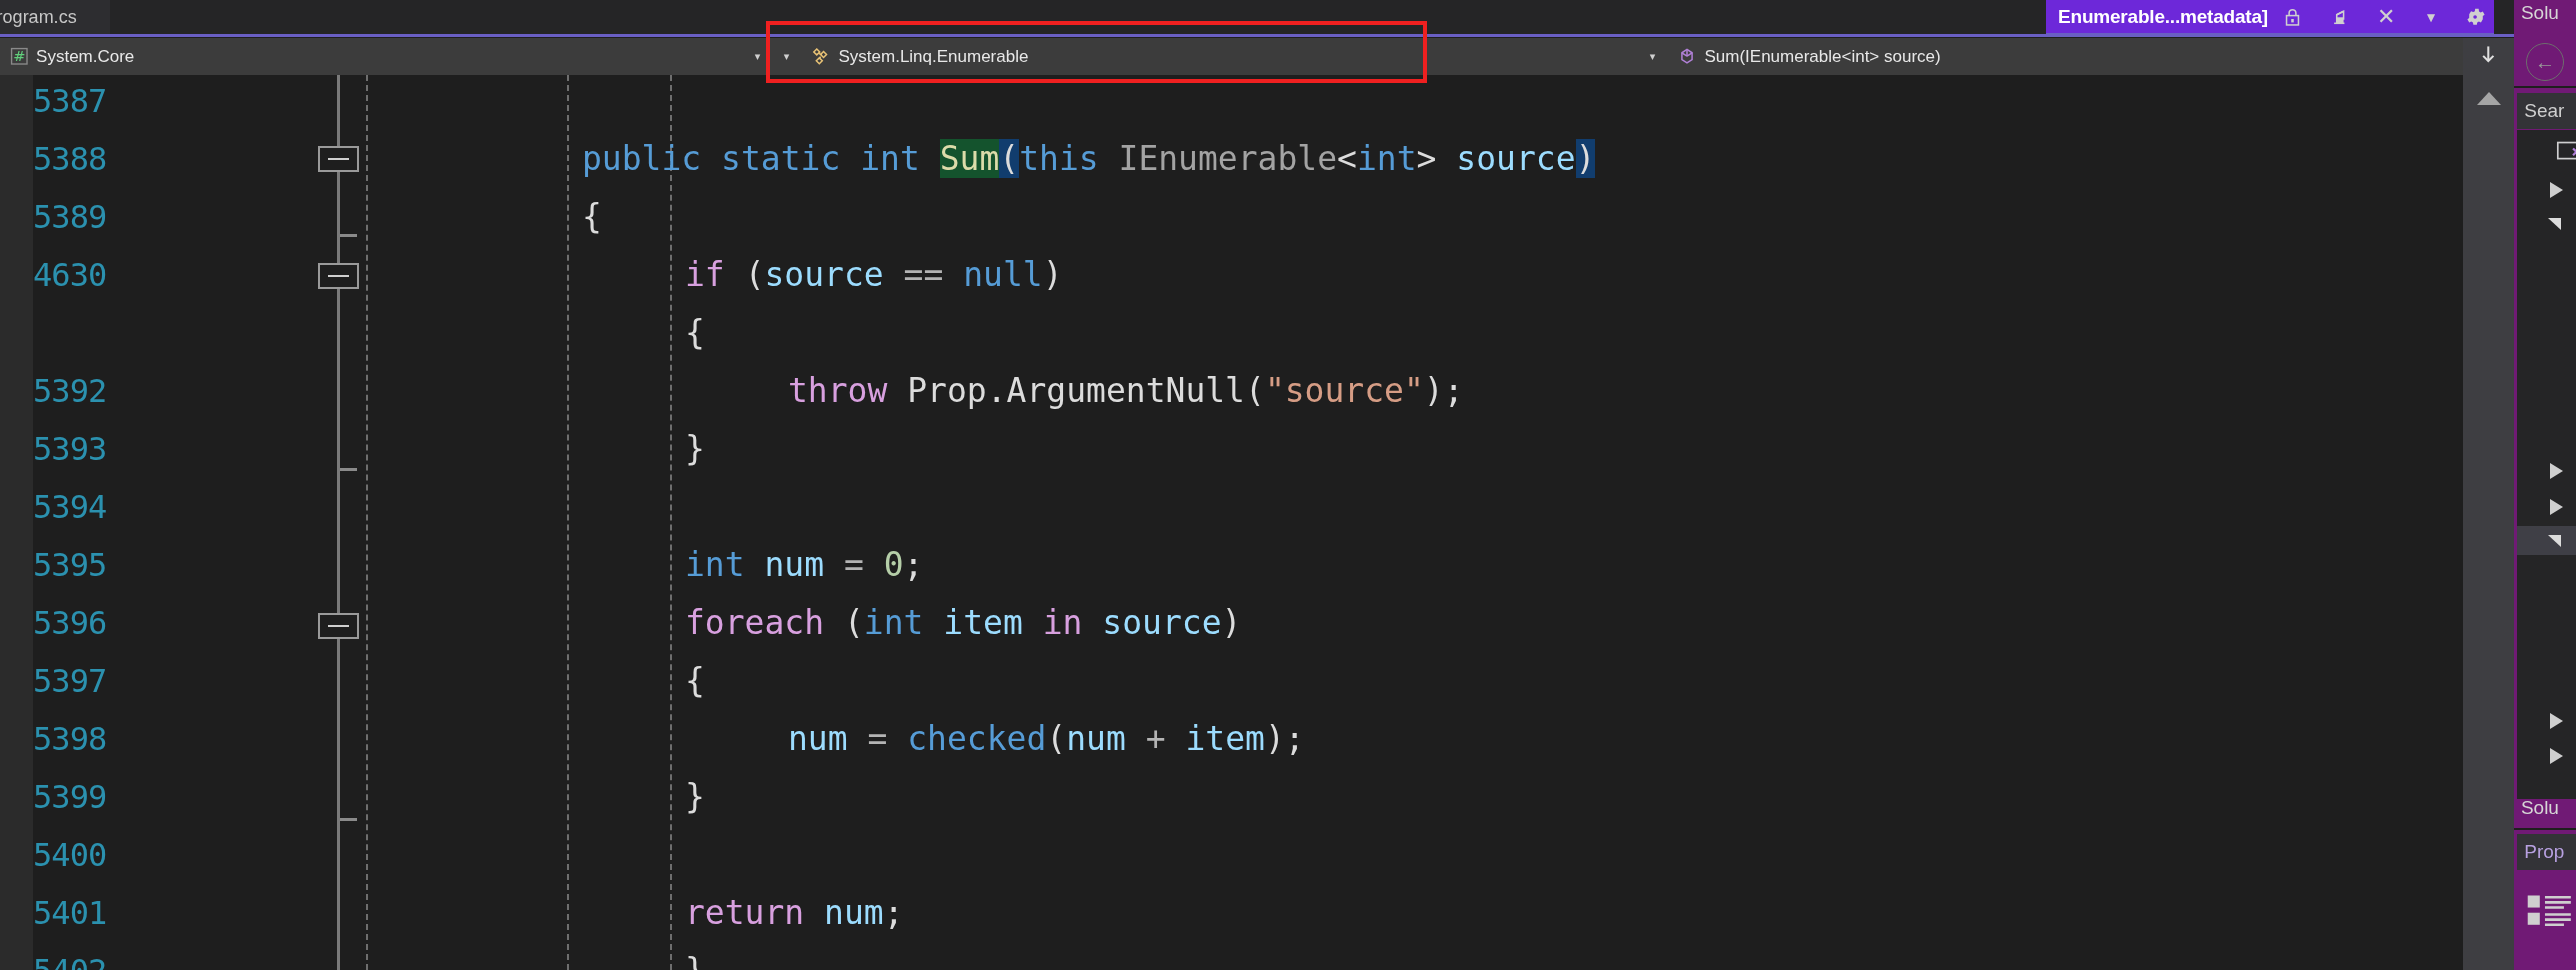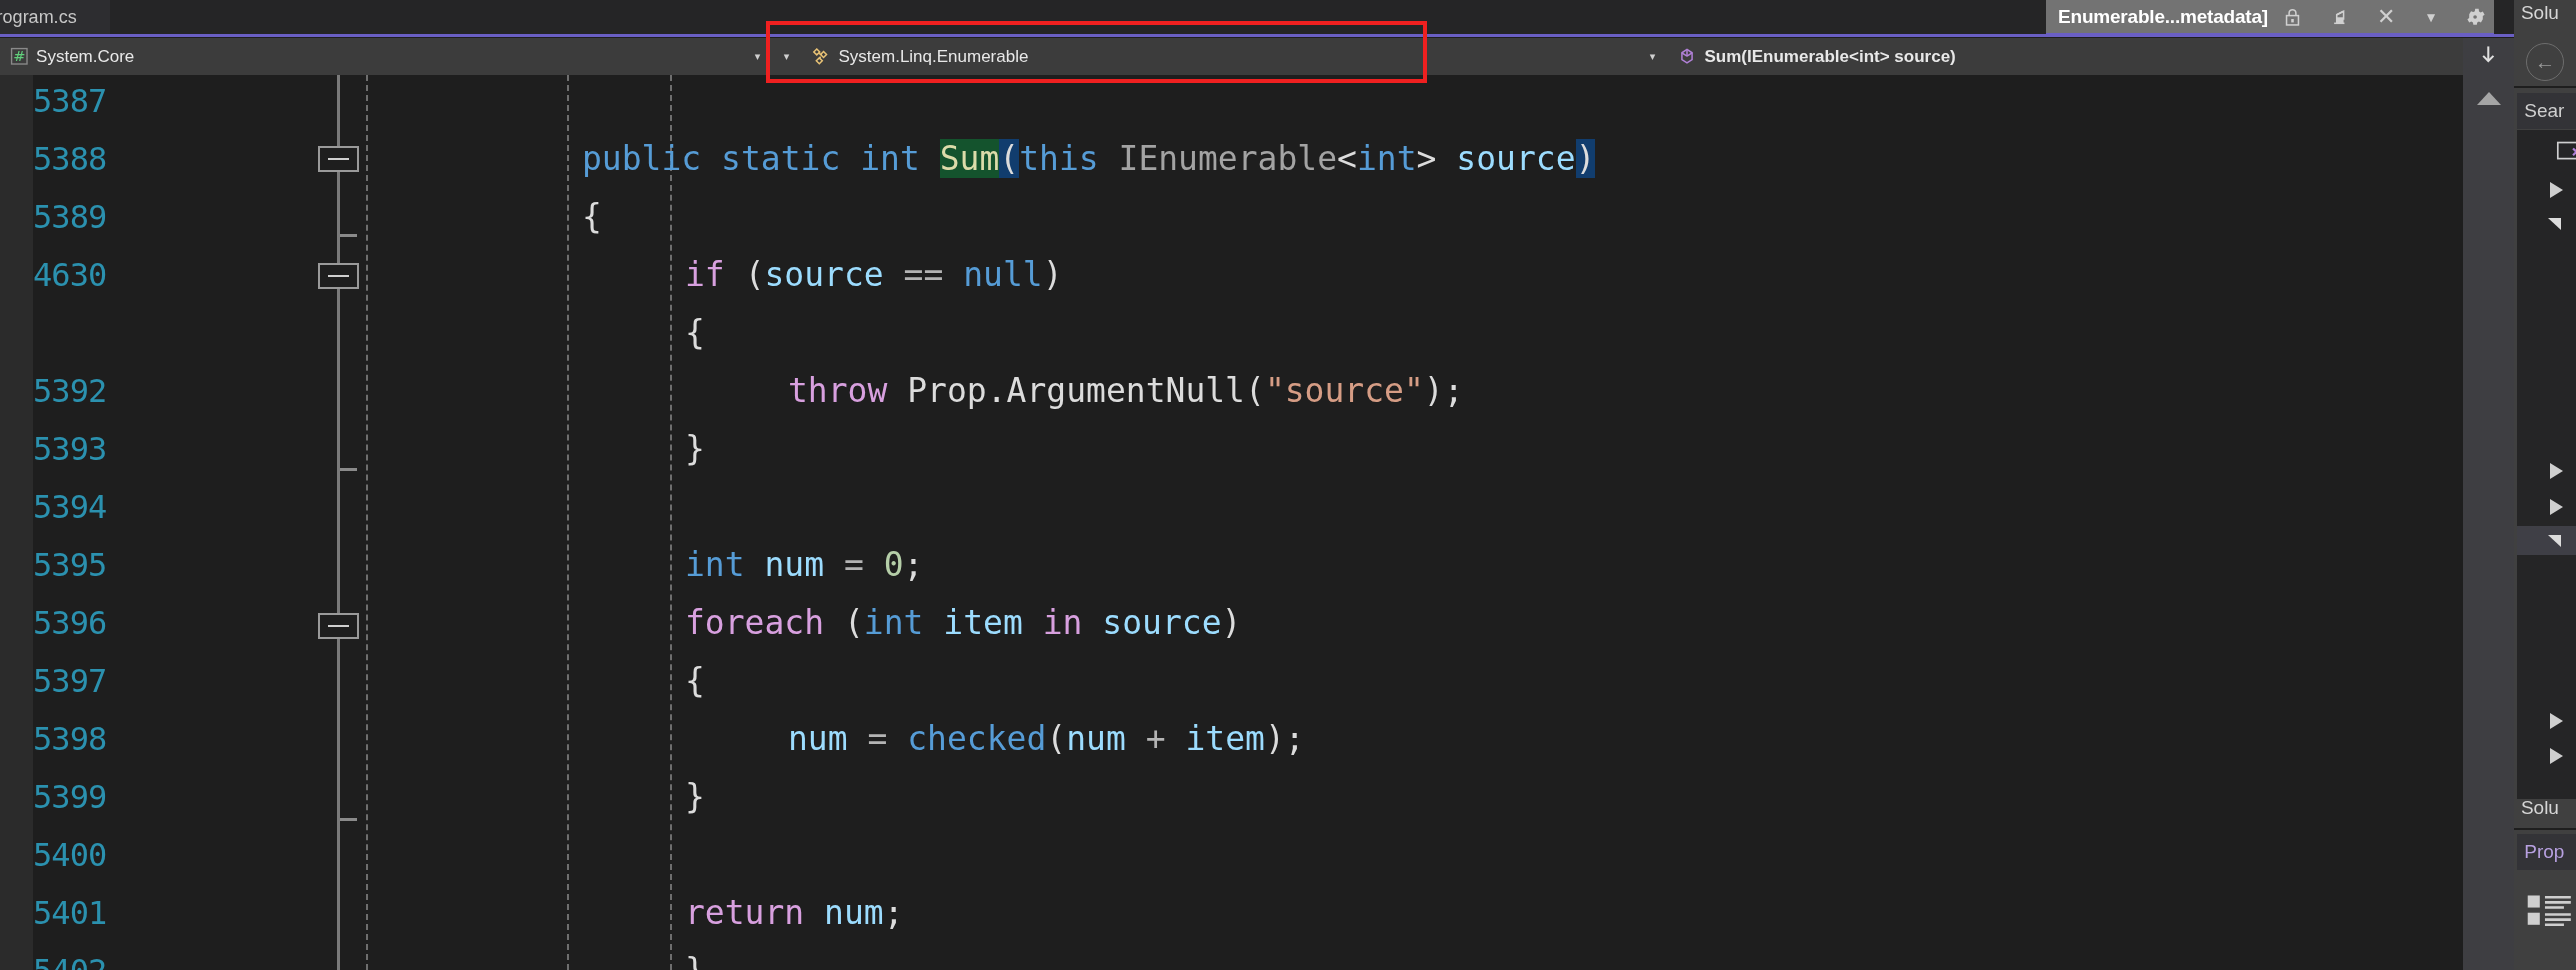--- a/index.html
+++ b/index.html
@@ -18,21 +18,21 @@
   }
   .tab {
     position:absolute; top:0; height:34px;
     display:flex; align-items:center; gap:6.9px;
     padding:0 12px; font-size:18px; white-space:nowrap;
   }
   .tab-inactive {
     left:-15.4px; width:125px; background:#2d2d30; color:#c7c7c7;
   }
   .tab-active {
-    left:2046px; width:448px; background:#737373; color:#ffffff;
+    left:2046px; width:448px; background:#6d28d9; color:#ffffff;
   }
   .tab-active .tabtitle { font-weight:bold; font-size:19px; letter-spacing:-0.2px; }
   .tab-underline {
     position:absolute; left:2046px; top:33px; width:448px; height:3.4px;
     background:#6a5fc4;
   }
 
   
   .chrome-ico {
     width:26px; height:26px; display:inline-flex;
@@ -153,21 +153,21 @@
     background:#3e3e42; display:flex; align-items:center; justify-content:center;
   }
   .tri-up {
     width:0; height:0; border-left:12px solid transparent;
     border-right:12px solid transparent; border-bottom:13.7px solid #a5a5a5;
   }
 
   
   .rdock {
     position:absolute; left:2514px; top:0; width:62px; height:971px;
-    background:#404040; overflow:hidden;
+    background:#701a75; overflow:hidden;
   }
   .rdock-title {
     position:absolute; left:6.9px; top:1.7px; width:172px; height:31px;
     font-size:19px; color:#d6d6d6; white-space:nowrap;
   }
   .rdock-back {
     position:absolute; left:12px; top:43px; width:38px; height:38px;
     border:1.7px solid #6d6d6d; border-radius:50%;
     display:flex; align-items:center; justify-content:center;
     color:#9a9a9a; font-size:20.6px;
@@ -274,21 +274,21 @@
           <path d="M10 8.5l4 2"></path>
             <path d="M12.5 12.5l-1 2"></path>
         </svg>
       </span>
       <span>System.Linq.Enumerable</span>
     </div>
   </div>
 
   <div class="navseg" id="nav-member">
     <span class="caret">▾</span>
-    <div class="segbody" style="width:816px;font-weight:bold;">
+    <div class="segbody" style="width:816px;">
       <span style="display:inline-flex;">
         <svg width="22" height="22" viewBox="0 0 26 26" fill="none" stroke="#b180d7" stroke-width="1.8">
           <path d="M13 4l6 4v8l-6 4-6-4V8z"></path>
           <path d="M13 4v8"></path>
             <path d="M13 12l6-4"></path>
             <path d="M13 12l-6-4"></path>
         </svg>
       </span>
       <span>Sum(IEnumerable&lt;int&gt; source)</span>
     </div>

